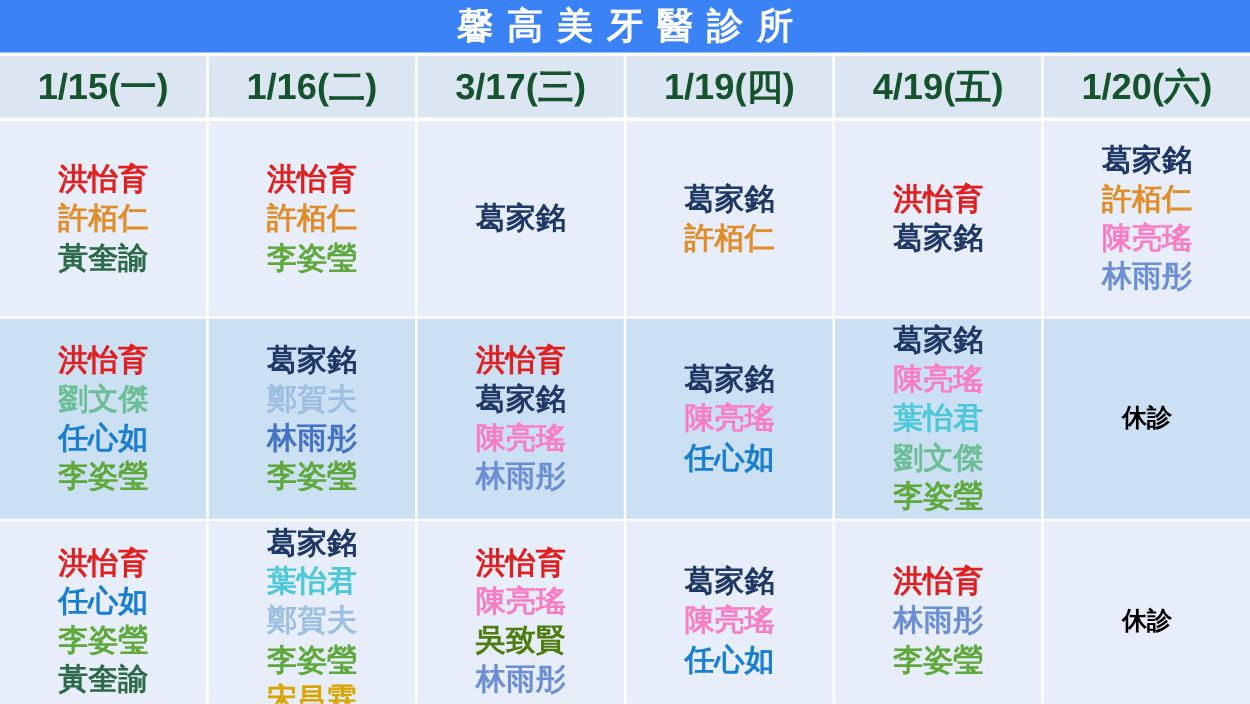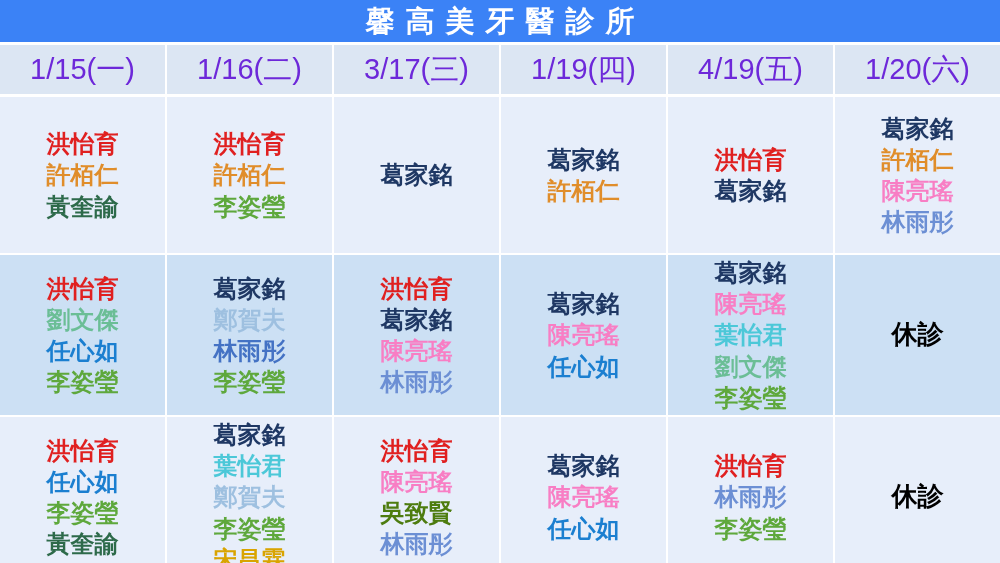--- a/index.html
+++ b/index.html
@@ -33,23 +33,23 @@
   .date-row{
     height:52px;flex:0 0 52px;
     display:flex;
     background:#dce6f3;
     border-bottom:3px solid #ffffff;
     box-sizing:border-box;
   }
   .date-cell{
     flex:1 1 0;
     display:flex;align-items:center;justify-content:center;
-    color:#6d28d9;
+    color:#14532d;
     font-size:29px;
-    font-weight:400;
+    font-weight:700;
     border-right:2px solid #ffffff;
     box-sizing:border-box;
     white-space:nowrap;
   }
   .date-cell:last-child{border-right:none;}
 
   
   .body-rows{flex:1 1 auto;display:flex;flex-direction:column;}
   .srow{
     display:flex;
@@ -70,21 +70,21 @@
     padding:2px 0;
   }
   .cell:last-child{border-right:none;}
 
   .name{
     font-size:24px;
     font-weight:700;
     line-height:1.30;
     white-space:nowrap;
   }
-  .name.closed{font-size:26px;color:#000000;font-weight:700;}
+  .name.closed{font-size:20px;color:#000000;font-weight:700;}
 </style>
 </head>
 <body>
 
 <div class="sheet">
 
   <div class="title-bar">
     <div class="title-text">馨高美牙醫診所</div>
   </div>
 

